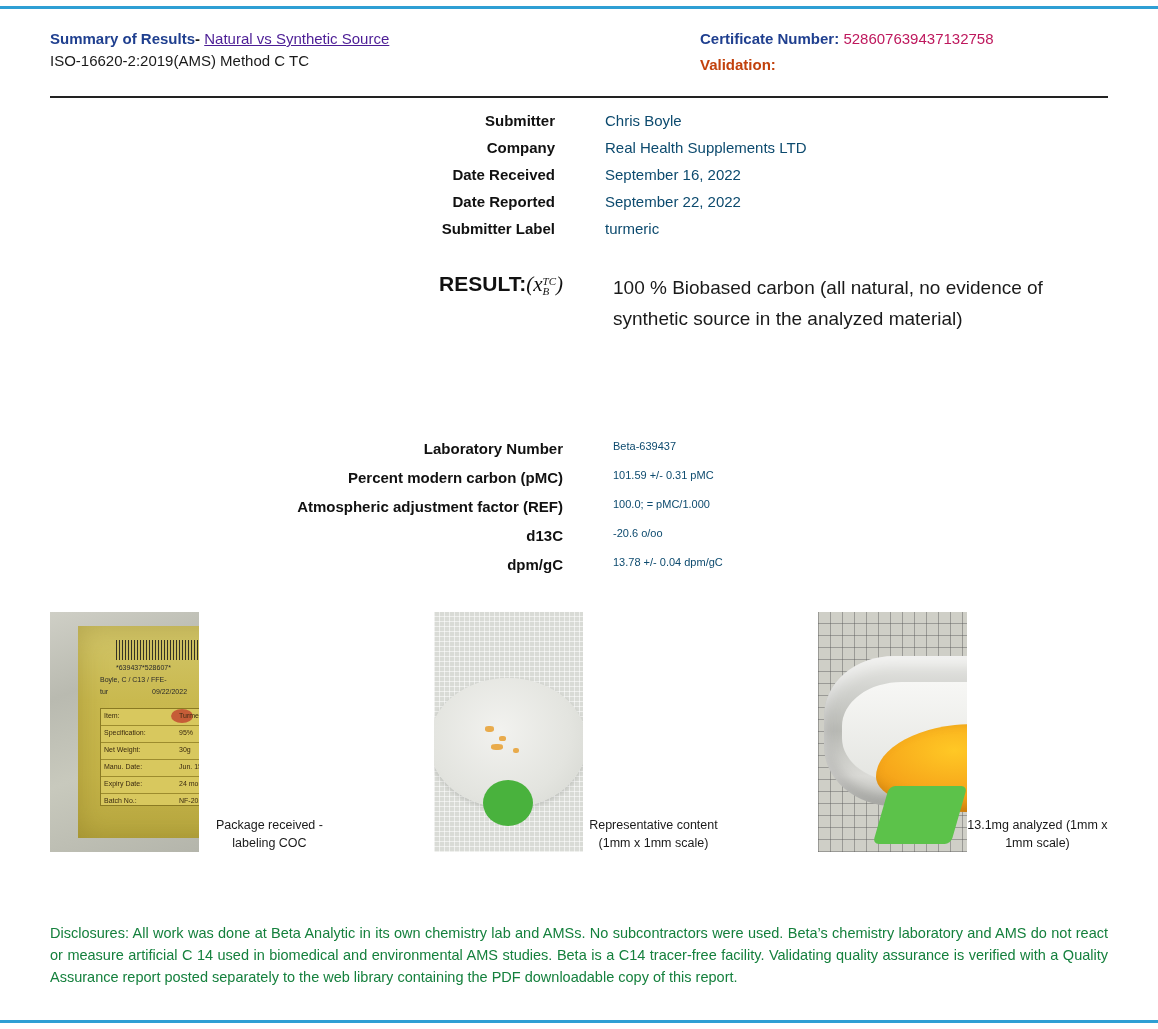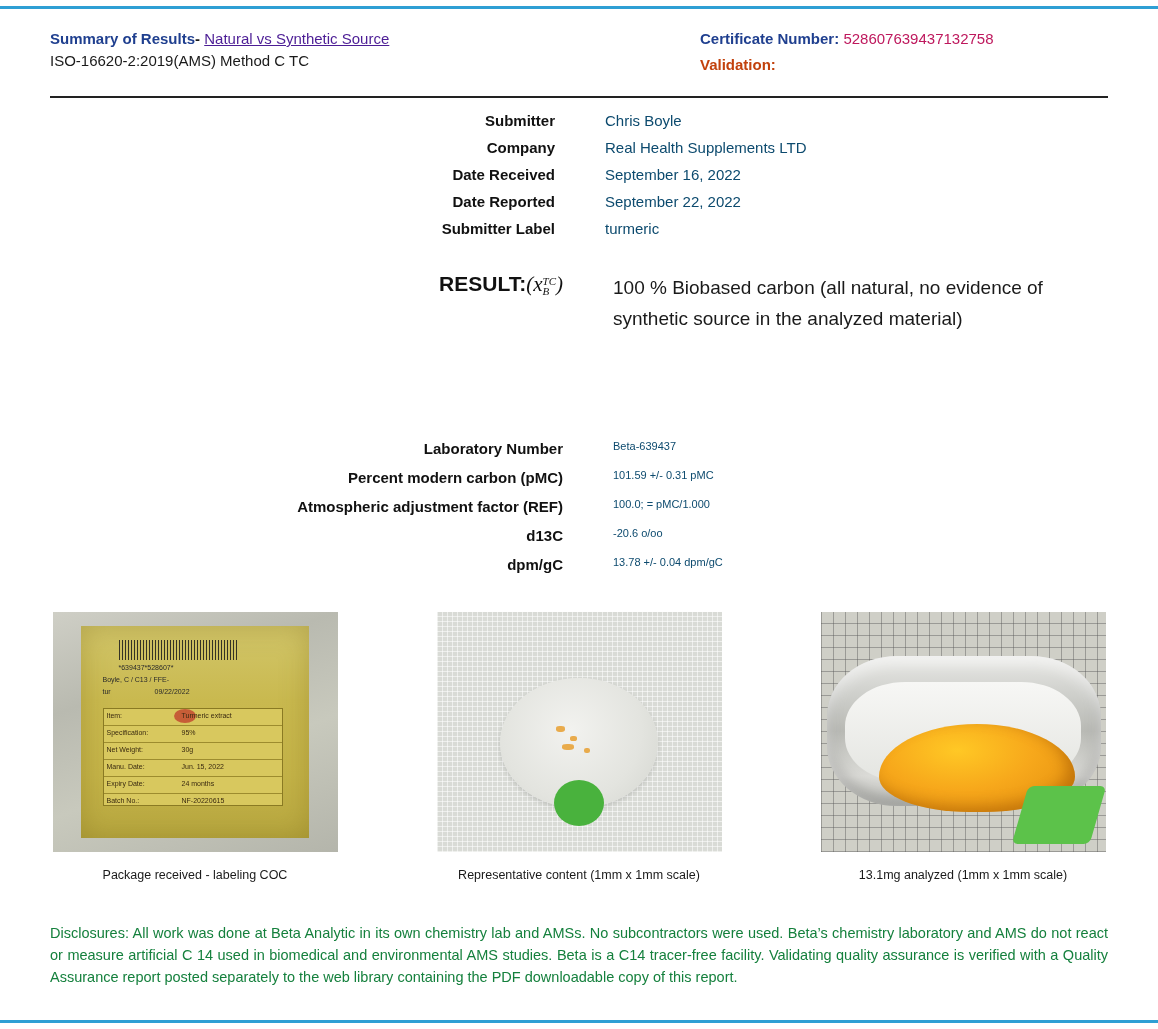--- a/index.html
+++ b/index.html
@@ -222,22 +222,22 @@
     position: absolute;
     top: 612px;
     left: 50px;
     width: 1058px;
     display: flex;
     justify-content: space-between;
   }
   .img-col {
     width: 290px;
     display: flex;
-    flex-direction: column;
-    align-items: center;
+    flex-direction: row;
+    align-items: flex-end;
   }
   .photo {
     width: 285px;
     height: 240px;
     position: relative;
     overflow: hidden;
   }
   .caption {
     margin-top: 14px;
     font-size: 12.5px;

